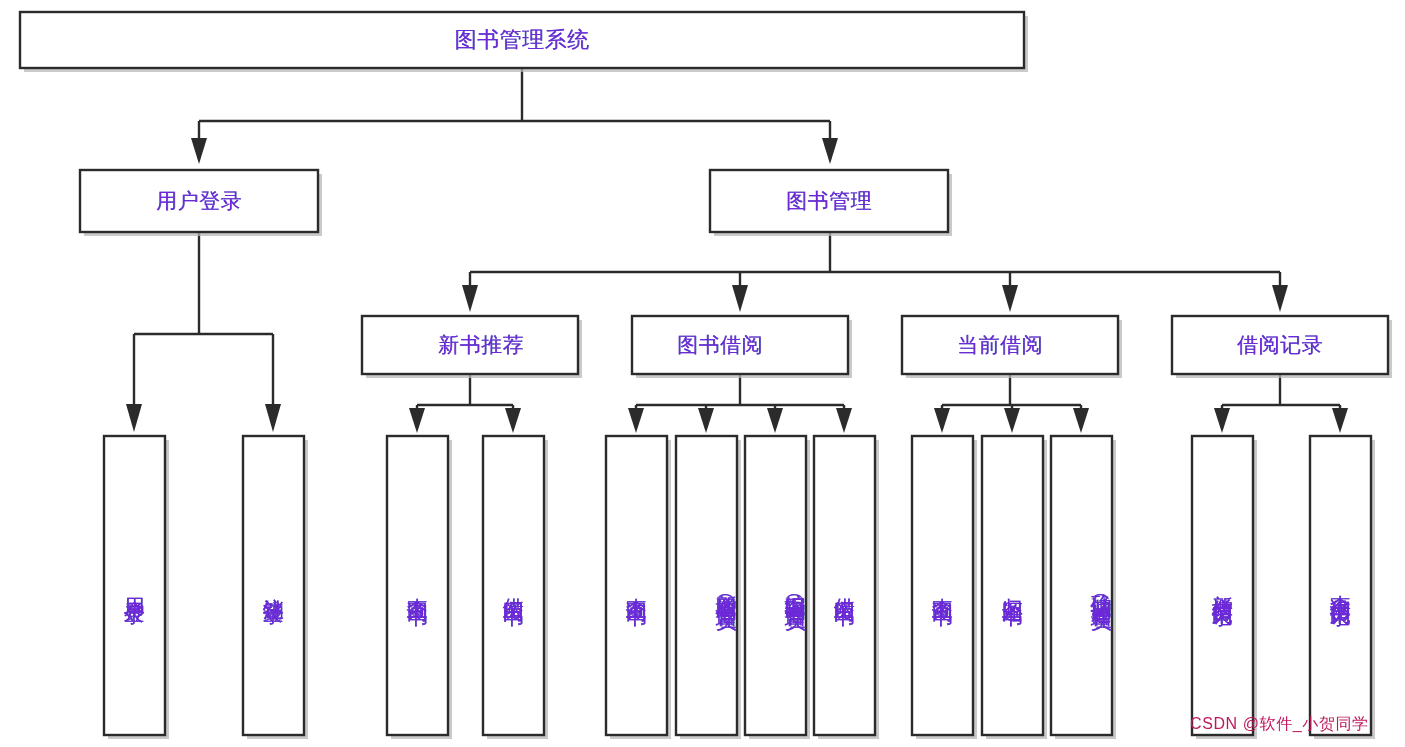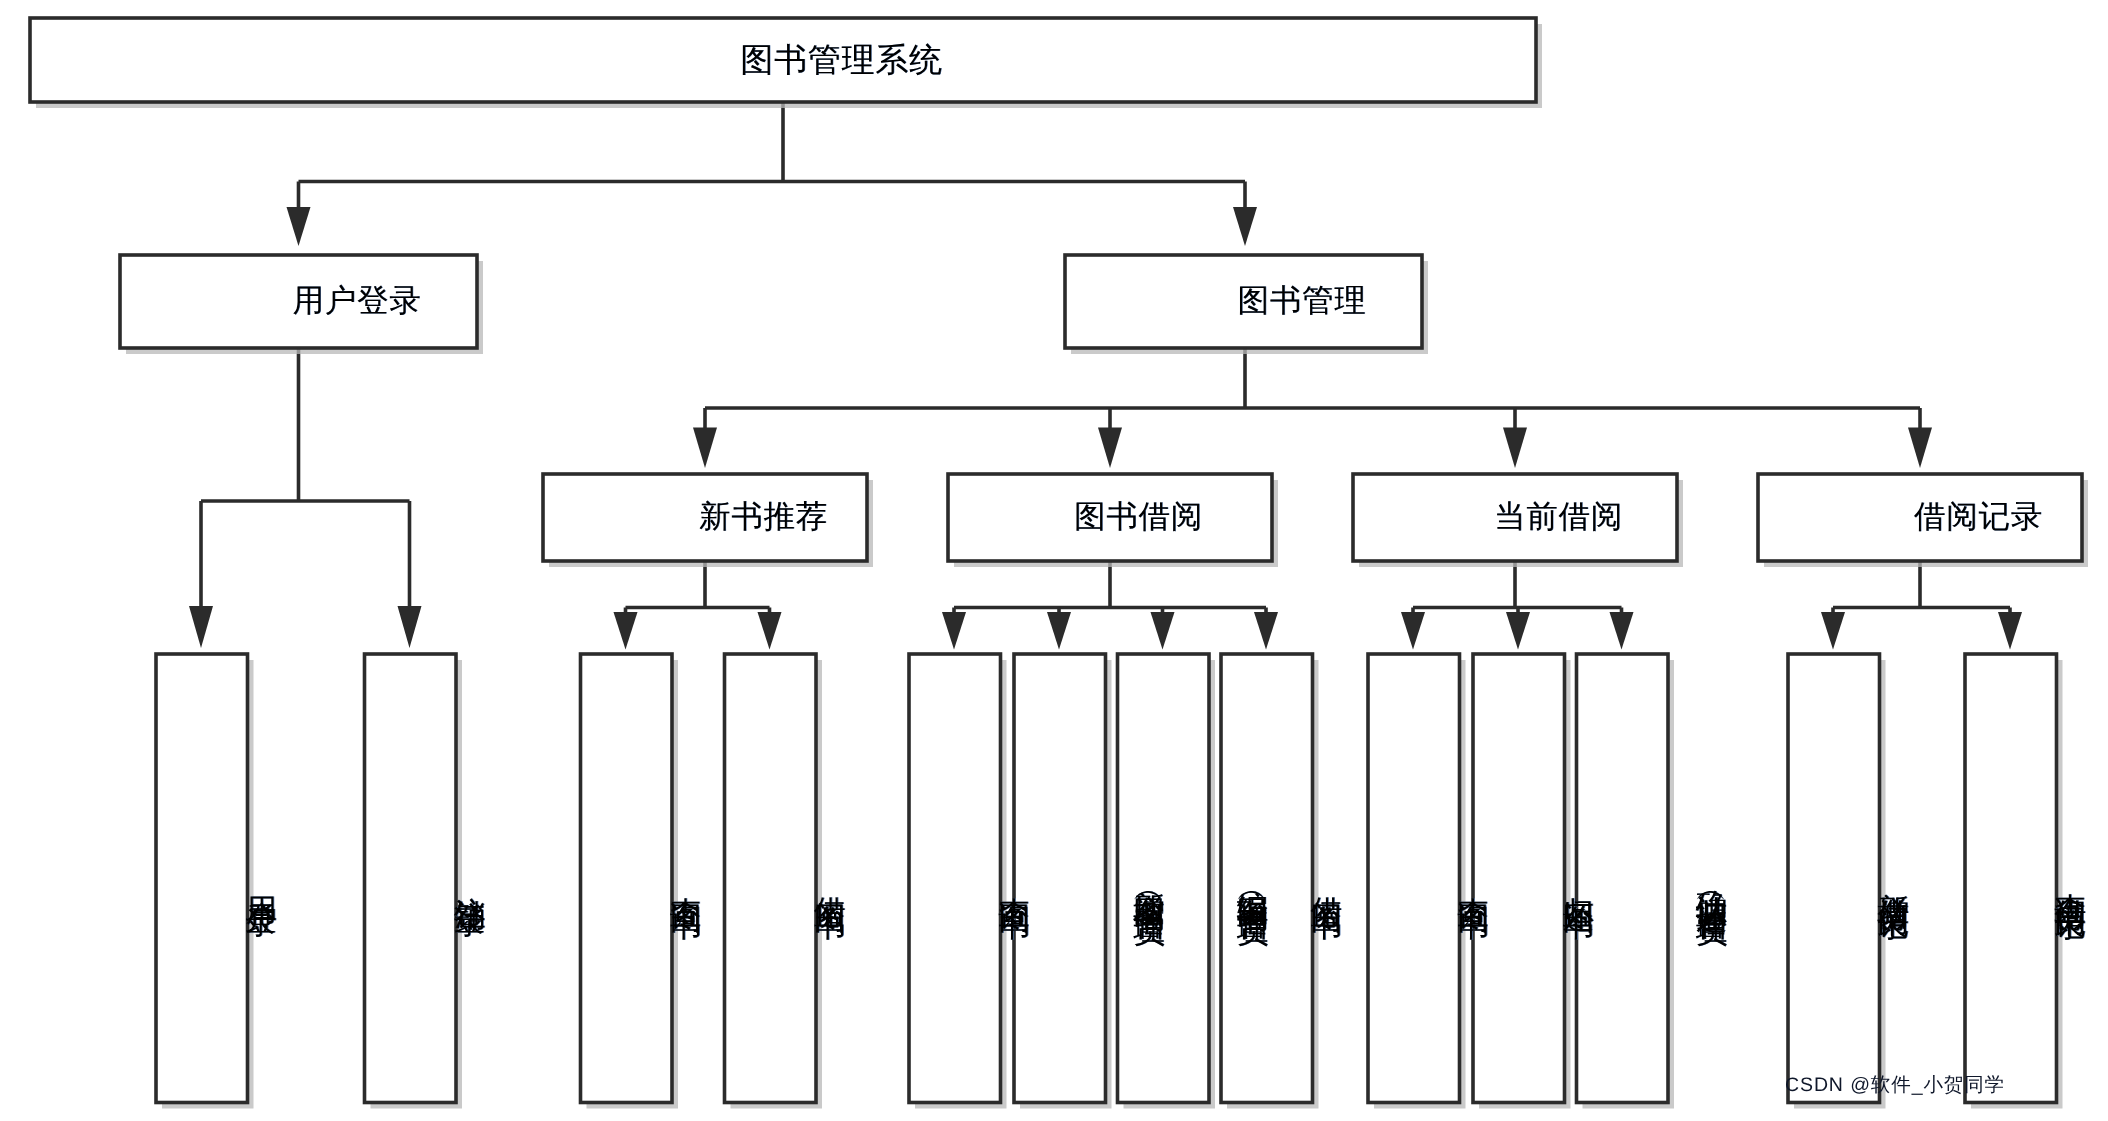--- a/index.html
+++ b/index.html
@@ -42,28 +42,27 @@
     fill: none;
     stroke-linecap: butt;
   }
   .arrow-head {
     fill: #2b2b2b;
     stroke: none;
   }
   
   .label {
     position: absolute;
-    color: #000000;
+    color: #6d28d9;
     font-size: 21px;
     line-height: 1.02;
     letter-spacing: 0.5px;
     white-space: nowrap;
     pointer-events: none;
     text-shadow: 0.4px 0 #5d7fb0;
-    margin-left: 39px;
   }
   .label.horiz {
     display: flex;
     align-items: center;
     justify-content: center;
     text-align: center;
   }
   .label.vert {
     writing-mode: vertical-rl;
     text-orientation: upright;
@@ -75,22 +74,22 @@
   .label.vert.centered {
     align-items: center;
   }
   .label.root {
     font-size: 22px;
   }
   .watermark {
     position: absolute;
     left: 1190px;
     top: 714px;
-    font-size: 13px;
-    color: #0f172a;
+    font-size: 16px;
+    color: #be185d;
     letter-spacing: 0.6px;
     white-space: nowrap;
     font-family: "Liberation Sans", "DejaVu Sans", sans-serif;
   }
 </style>
 </head>
 <body>
 
 <div id="diagram-root">
 
@@ -223,21 +222,21 @@
       <rect class="node-shadow" x="1314" y="440" width="61" height="299"></rect>
       <rect class="node-rect" x="1310" y="436" width="61" height="299"></rect>
     </g>
   </svg>
 
   <div class="label horiz root" style="left:20px; top:12px; width:1004px; height:56px;">图书管理系统</div>
 
   <div class="label horiz" style="left:80px; top:170px; width:238px; height:62px;">用户登录</div>
   <div class="label horiz" style="left:710px; top:170px; width:238px; height:62px;">图书管理</div>
 
-  <div class="label horiz" style="left:362px; top:316px; width:216px; height:58px;">新书推荐</div>
+  <div class="label horiz" style="left:362px; top:316px; width:216px; height:58px;padding-left:11px;">新书推荐</div>
   <div class="label horiz" style="left:632px; top:316px; width:176px; height:58px;">图书借阅</div>
   <div class="label horiz" style="left:902px; top:316px; width:196px; height:58px;">当前借阅</div>
   <div class="label horiz" style="left:1172px; top:316px; width:216px; height:58px;text-align:right;">借阅记录</div>
 
   <div class="label vert centered" style="left:104px; top:436px; width:61px; height:299px;">用户登录</div>
   <div class="label vert centered" style="left:243px; top:436px; width:61px; height:299px;">注销登录</div>
   <div class="label vert centered" style="left:387px; top:436px; width:61px; height:299px;">查询图书</div>
   <div class="label vert centered" style="left:483px; top:436px; width:61px; height:299px;">借阅图书</div>
   <div class="label vert centered" style="left:606px; top:436px; width:61px; height:299px;">查询图书</div>
   <div class="label vert" style="left:676px; top:442px; width:61px; height:293px;">新增图书（管理员）</div>

